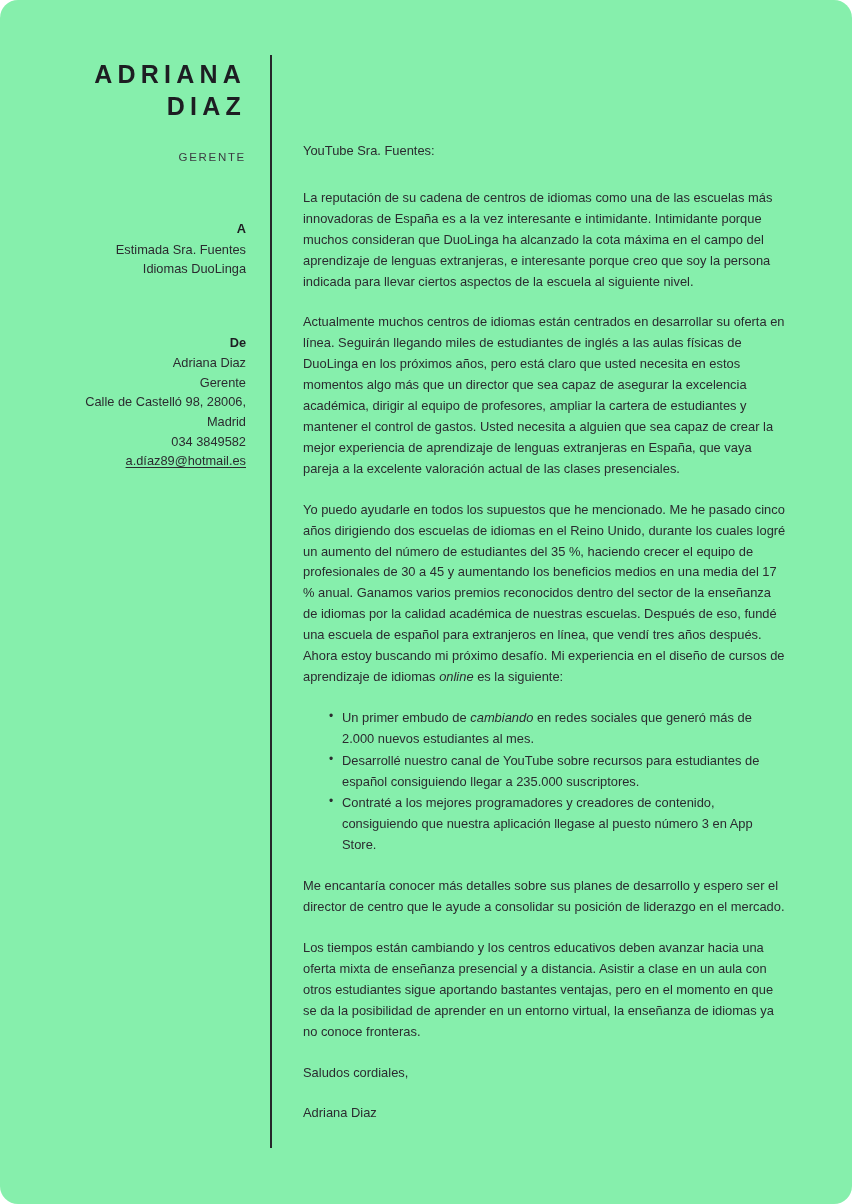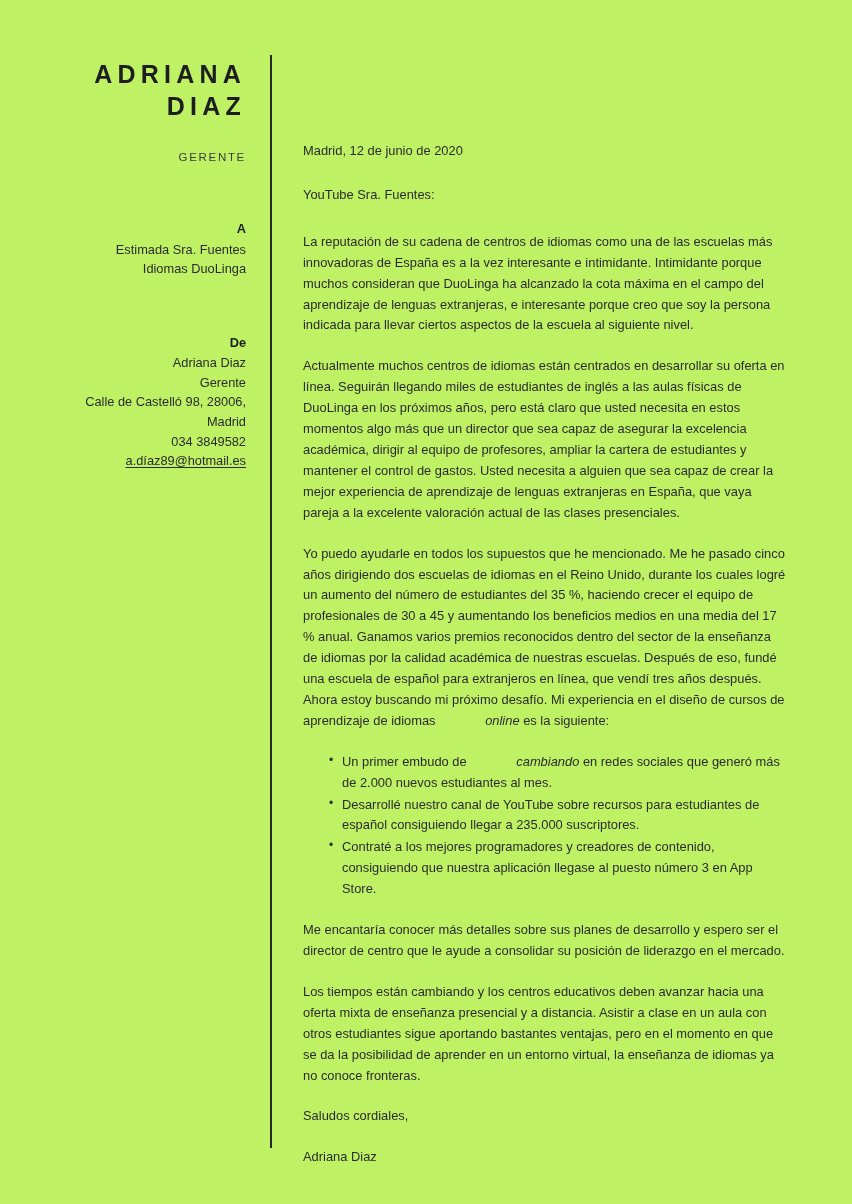--- a/index.html
+++ b/index.html
@@ -12,21 +12,22 @@
     height: 1204px;
     font-family: "Liberation Sans", sans-serif;
     color: #2b2b2f;
     position: relative;
     overflow: hidden;
   }
   .page {
     position: relative;
     width: 852px;
     height: 1204px;
-    background: #bef264;
+    background: #86efac;
+    border-radius: 18px;
   }
 
   
   .divider {
     position: absolute;
     left: 270px;
     top: 55px;
     width: 2px;
     height: 1093px;
     background: #26262b;
@@ -122,21 +123,20 @@
     font-size: 12px;
     color: #2b2b2f;
   }
   .closing {
     margin: 0 0 20px 0;
   }
   .signature {
     margin: 0;
   }
   i {
-    margin-left: 46px;
   }
 </style>
 </head>
 <body>
 
 <div class="page">
 
   <div class="divider"></div>
 
   <div class="sidebar">
@@ -157,21 +157,20 @@
       <div class="addr-line">Adriana Diaz</div>
       <div class="addr-line">Gerente</div>
       <div class="addr-line">Calle de Castelló 98, 28006,</div>
       <div class="addr-line">Madrid</div>
       <div class="addr-line">034 3849582</div>
       <div class="email-line">a.díaz89@hotmail.es</div>
     </div>
   </div>
 
   <div class="letter">
-    <p class="date">Madrid, 12 de junio de 2020</p>
     <p class="salutation">YouTube Sra. Fuentes:</p>
 
     <p class="para">La reputación de su cadena de centros de idiomas como una de las escuelas más innovadoras de España es a la vez interesante e intimidante. Intimidante porque muchos consideran que DuoLinga ha alcanzado la cota máxima en el campo del aprendizaje de lenguas extranjeras, e interesante porque creo que soy la persona indicada para llevar ciertos aspectos de la escuela al siguiente nivel.</p>
     <p class="para">Actualmente muchos centros de idiomas están centrados en desarrollar su oferta en línea. Seguirán llegando miles de estudiantes de inglés a las aulas físicas de DuoLinga en los próximos años, pero está claro que usted necesita en estos momentos algo más que un director que sea capaz de asegurar la excelencia académica, dirigir al equipo de profesores, ampliar la cartera de estudiantes y mantener el control de gastos. Usted necesita a alguien que sea capaz de crear la mejor experiencia de aprendizaje de lenguas extranjeras en España, que vaya pareja a la excelente valoración actual de las clases presenciales.</p>
 
     <p class="para">
       <span>Yo puedo ayudarle en todos los supuestos que he mencionado. Me he pasado cinco años dirigiendo dos escuelas de idiomas en el Reino Unido, durante los cuales logré un aumento del número de estudiantes del 35 %, haciendo crecer el equipo de profesionales de 30 a 45 y aumentando los beneficios medios en una media del 17 % anual. Ganamos varios premios reconocidos dentro del sector de la enseñanza de idiomas por la calidad académica de nuestras escuelas. Después de eso, fundé una escuela de español para extranjeros en línea, que vendí tres años después. Ahora estoy buscando mi próximo desafío. Mi experiencia en el diseño de cursos de aprendizaje de idiomas </span><i>online</i><span> es la siguiente:</span>
     </p>
 
     <ul class="bullets">

